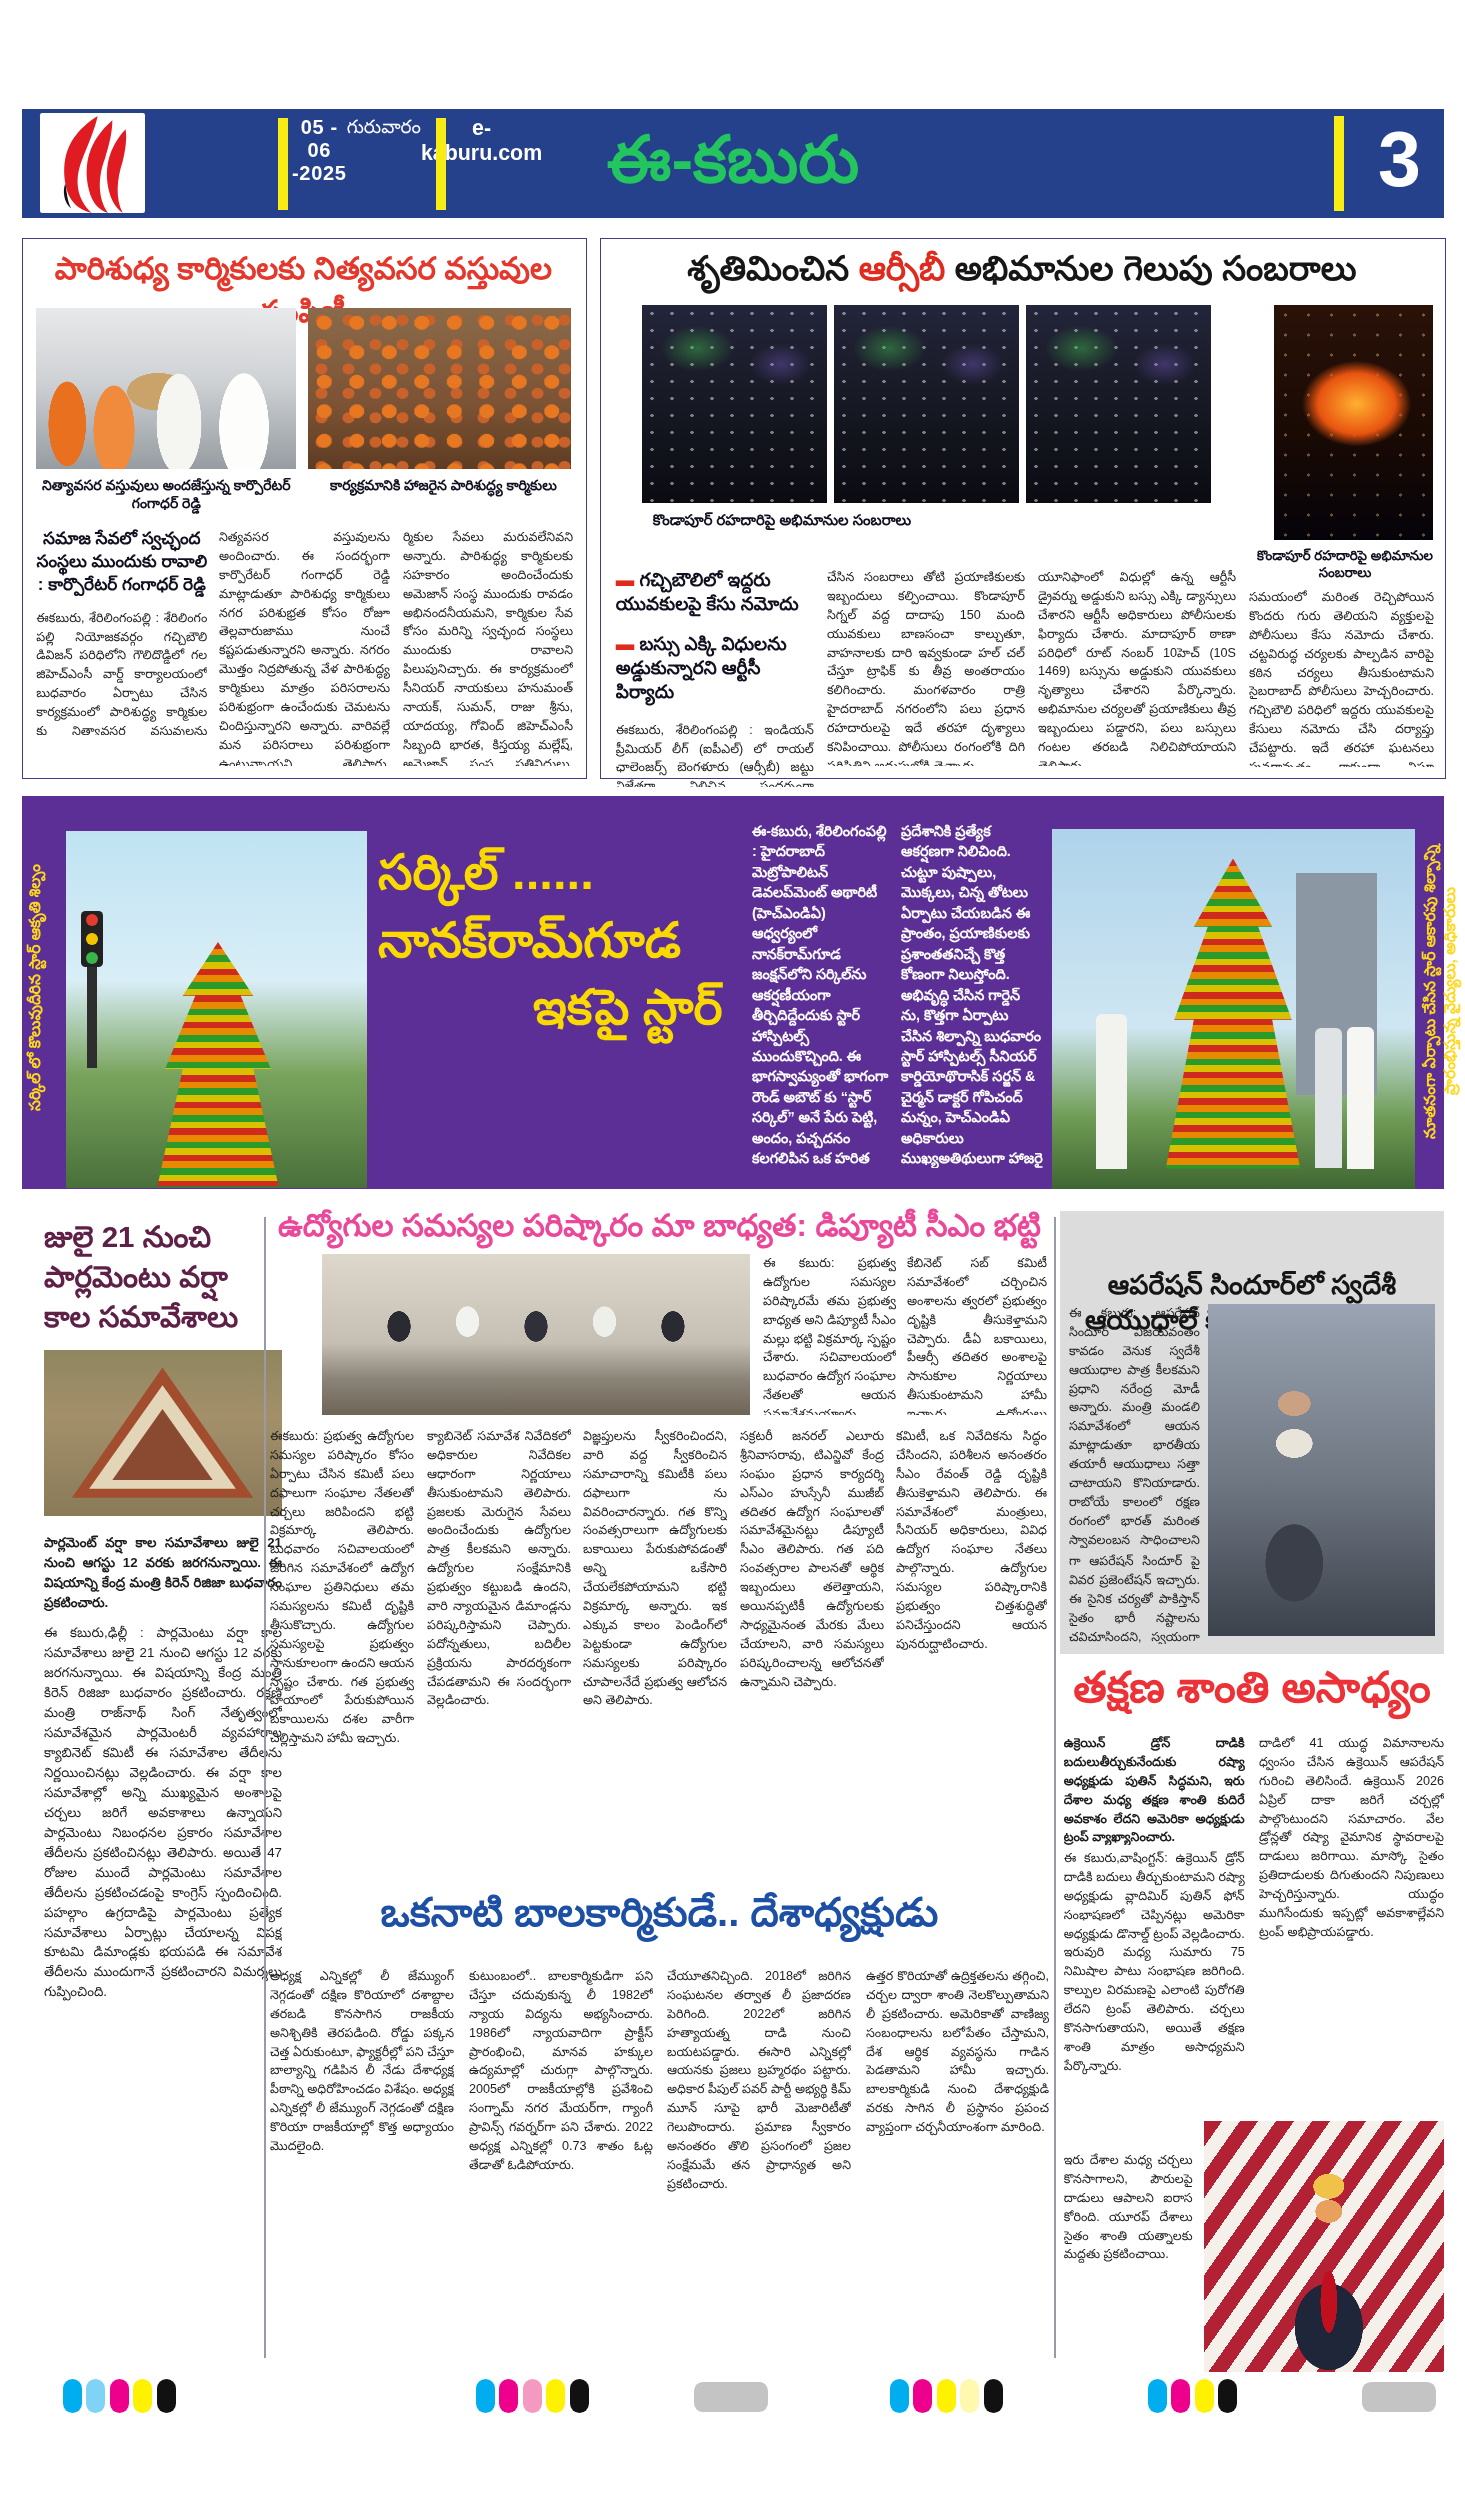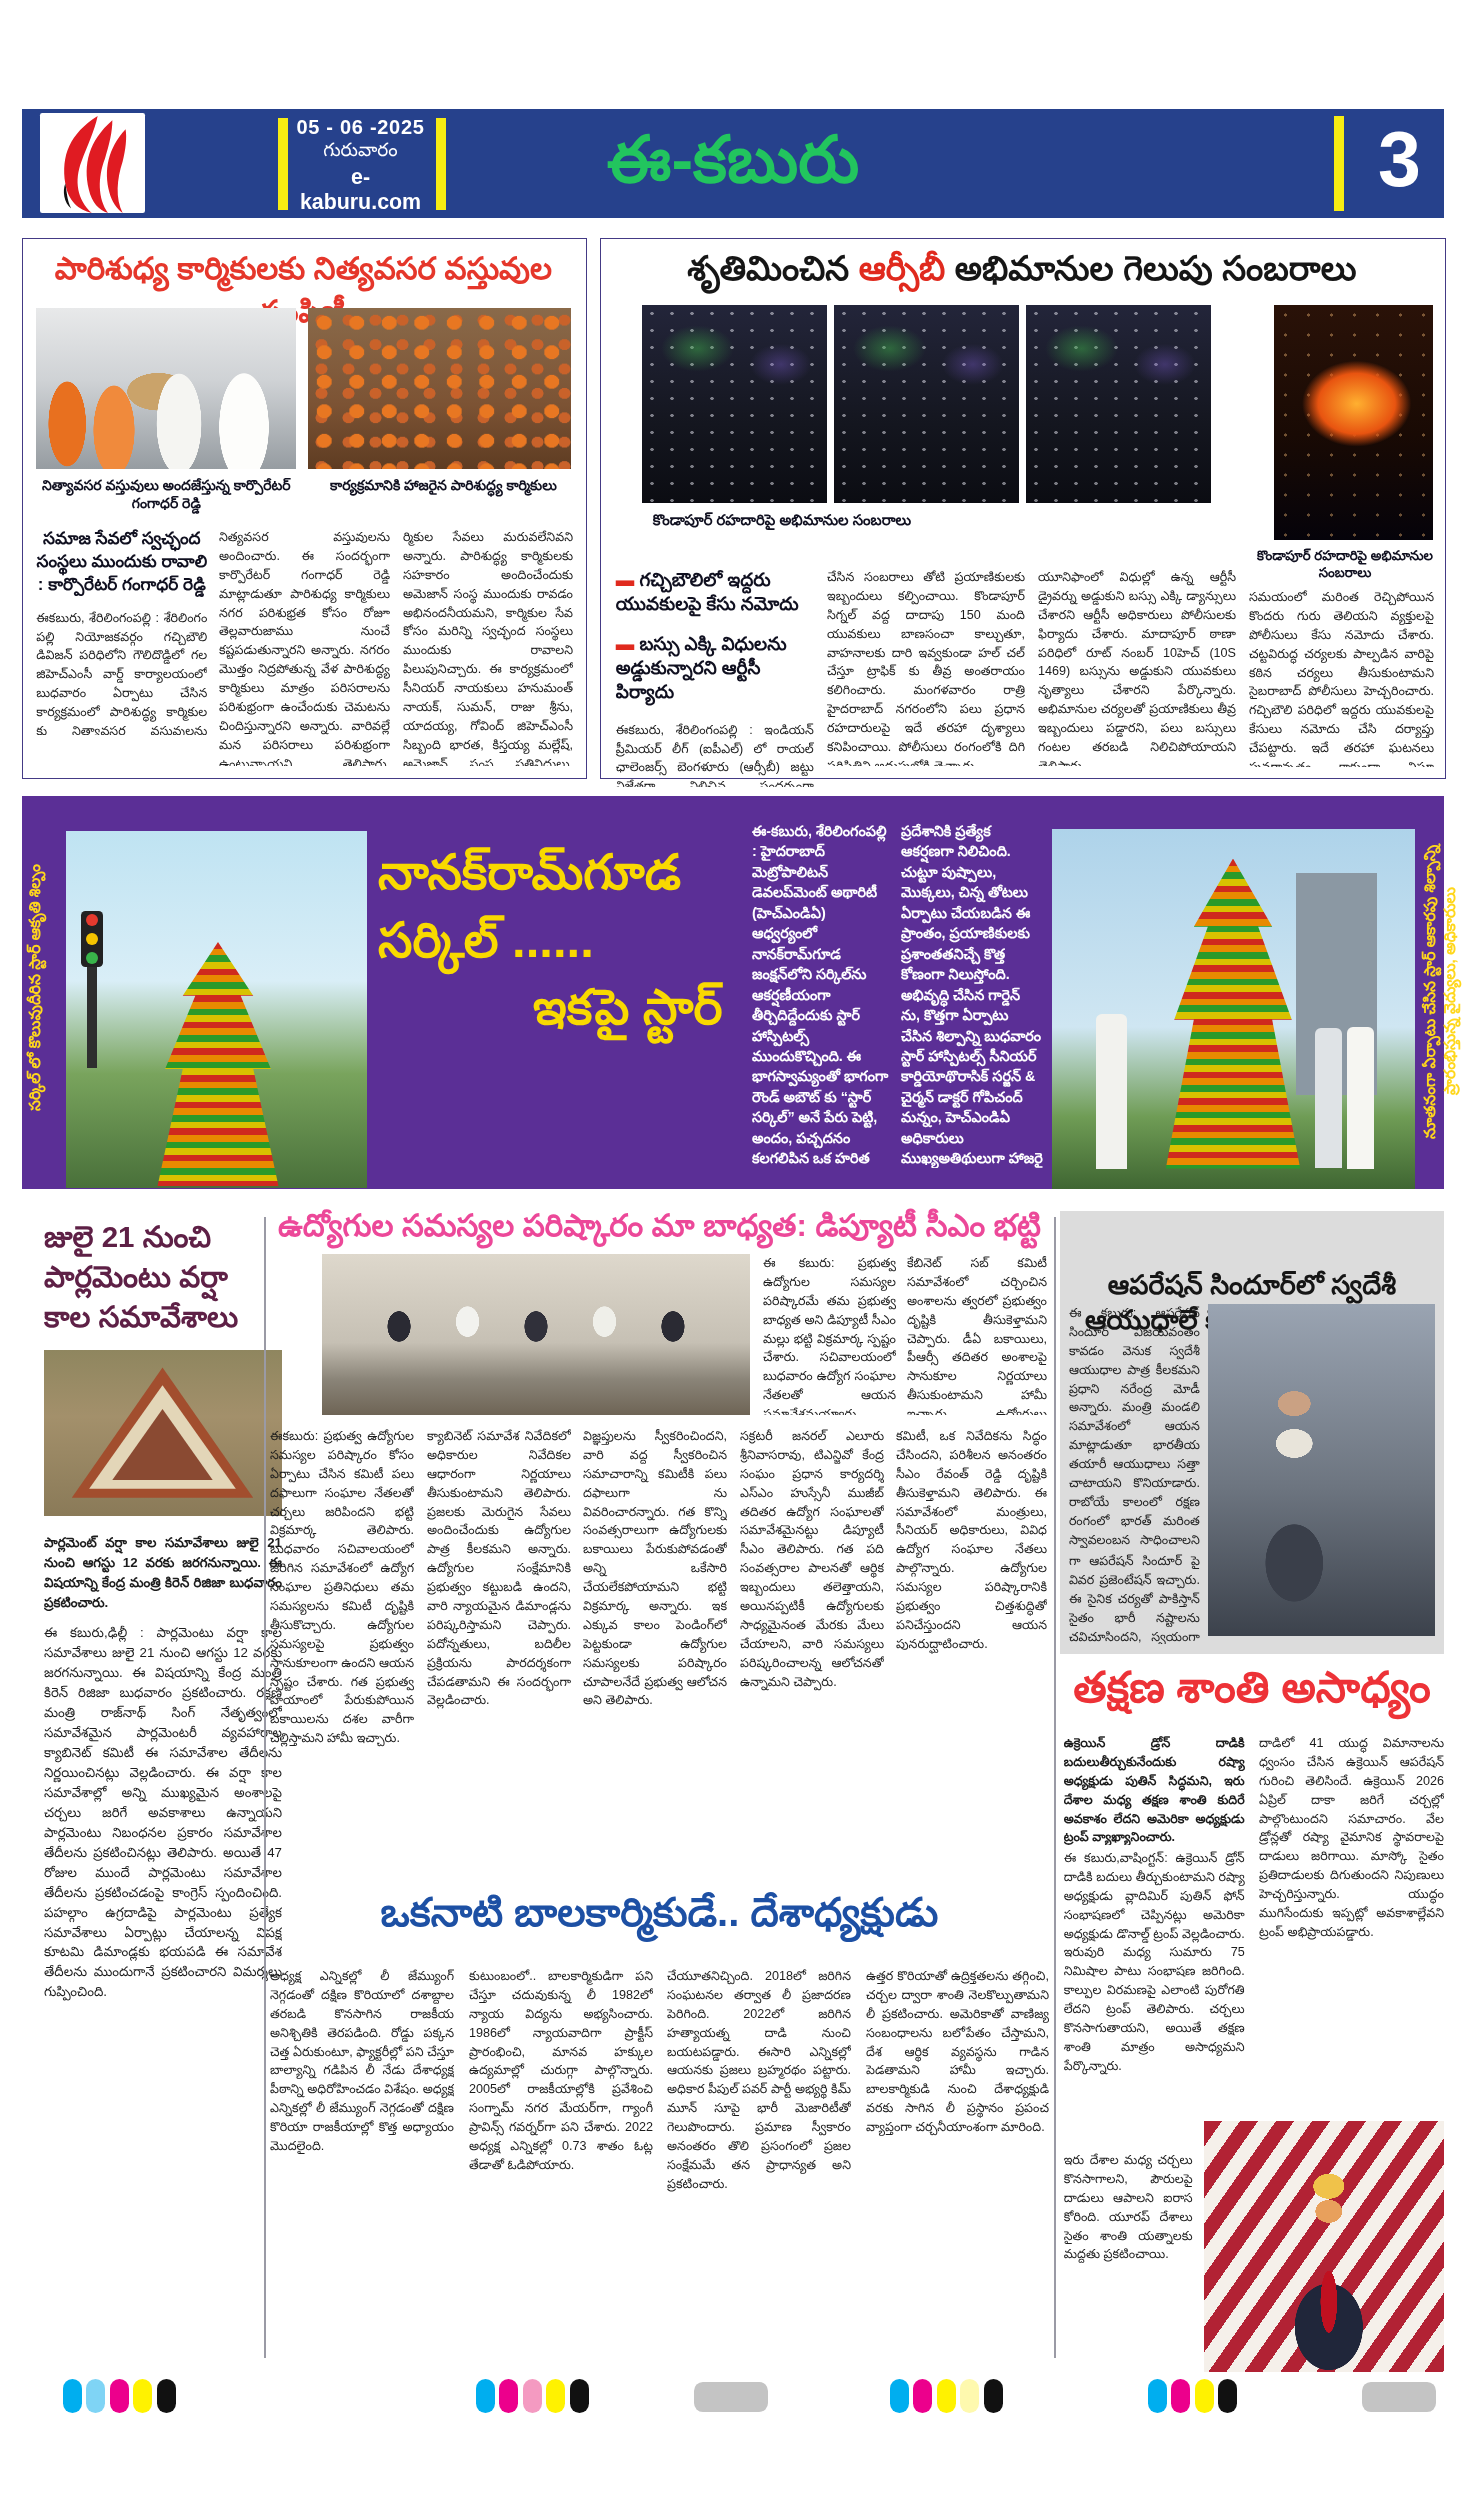--- a/index.html
+++ b/index.html
@@ -4,21 +4,21 @@
 <style>
   html,body{margin:0;padding:0;background:#fff;}
   body{width:1466px;height:2512px;position:relative;overflow:hidden;
        font-family:"Liberation Sans","DejaVu Sans",sans-serif;color:#222;}
   .abs{position:absolute;}
   
   .hdr{left:22px;top:109px;width:1422px;height:109px;background:#26418c;}
   .logo-box{left:17.7px;top:4.4px;width:105px;height:100px;background:#fff;border-radius:2.2px;overflow:hidden;}
   .ybar{width:9.6px;background:#f7ec13;top:8.9px;height:92px;}
   .hdr-datecol{left:270px;top:7.4px;width:137px;height:95px;color:#fff;text-align:center;
-    display:flex;flex-direction:column;justify-content:space-between;}
+    display:flex;justify-content:space-between;}
   .hdr-date{font-size:20px;font-weight:bold;letter-spacing:0.7px;}
   .hdr-day{font-size:18.5px;}
   .hdr-site{font-size:21.4px;font-weight:bold;}
   .masthead{left:0;right:0;top:14.8px;text-align:center;color:#22c55e;font-size:65px;font-weight:bold;line-height:1.1;}
   .pageno{left:1326px;top:5.9px;width:103px;text-align:center;color:#fff;font-size:77px;font-weight:bold;}
   
   .artbox{border:1.5px solid #443a85;background:#fff;}
   .hl-red{color:#e5372b;font-weight:bold;text-align:center;}
   .caption{font-weight:bold;color:#101020;font-size:14px;text-align:center;line-height:1.25;}
   .bodytxt{font-size:12.6px;line-height:1.5;text-align:justify;color:#1c1c1c;overflow:hidden;}
@@ -159,22 +159,22 @@
     <div class="abs" style="left:20.7px;top:89px;width:10.3px;height:148px;background:#2e2e2e;"></div>
     <div class="abs" style="left:14.8px;top:80px;width:22px;height:56px;background:#222;border-radius:4.4px;
       display:flex;flex-direction:column;align-items:center;justify-content:space-around;">
       <span style="width:11.8px;height:11.8px;border-radius:50%;background:#e53a2e;"></span>
       <span style="width:11.8px;height:11.8px;border-radius:50%;background:#f5c400;"></span>
       <span style="width:11.8px;height:11.8px;border-radius:50%;background:#39b54a;"></span>
     </div>
     <div class="abs sculpt" style="left:89px;top:111px;width:126px;height:244px;"></div>
   </div>
   <div class="abs band-yellow" style="left:356px;top:43px;width:363px;">
+    <div>సర్కిల్ ......</div>
     <div>నానక్‌రామ్‌గూడ</div>
-    <div>సర్కిల్ ......</div>
     <div style="padding-left:155px;">ఇకపై స్టార్</div>
   </div>
   <div class="abs band-white" style="left:730px;top:25px;width:139px;height:347px;overflow:hidden;">ఈ-కబురు, శేరిలింగంపల్లి : హైదరాబాద్ మెట్రోపాలిటన్ డెవలప్‌మెంట్ అథారిటీ (హెచ్ఎండిఏ) ఆధ్వర్యంలో నానక్‌రామ్‌గూడ జంక్షన్‌లోని సర్కిల్‌ను ఆకర్షణీయంగా తీర్చిదిద్దేందుకు స్టార్ హాస్పిటల్స్ ముందుకొచ్చింది. ఈ భాగస్వామ్యంతో భాగంగా రౌండ్ అబౌట్ కు “స్టార్ సర్కిల్” అనే పేరు పెట్టి, అందం, పచ్చదనం కలగలిపిన ఒక హరిత ప్రదేశంగా తీర్చిదిద్దారు. మధ్యలో ప్రత్యేకంగా రూపొందించిన స్టార్ ఆకారపు శిల్పం ఈ</div>
   <div class="abs band-white" style="left:879px;top:25px;width:142px;height:347px;overflow:hidden;">ప్రదేశానికి ప్రత్యేక ఆకర్షణగా నిలిచింది. చుట్టూ పుష్పాలు, మొక్కలు, చిన్న తోటలు ఏర్పాటు చేయబడిన ఈ ప్రాంతం, ప్రయాణికులకు ప్రశాంతతనిచ్చే కొత్త కోణంగా నిలుస్తోంది. అభివృద్ధి చేసిన గార్డెన్ ను, కొత్తగా ఏర్పాటు చేసిన శిల్పాన్ని బుధవారం స్టార్ హాస్పిటల్స్ సీనియర్ కార్డియోథొరాసిక్ సర్జన్ &amp; చైర్మన్ డాక్టర్ గోపిచంద్ మన్నం, హెచ్ఎండిఏ అధికారులు ముఖ్యఅతిథులుగా హాజరై ప్రారంభించారు.</div>
   <div class="abs photo ph-circle-right" style="left:1030px;top:33px;width:363px;height:360px;">
     <div class="abs" style="left:244px;top:44px;width:81px;height:222px;background:#8b98a3;"></div>
     <div class="abs sculpt" style="left:111px;top:29.5px;width:140px;height:310px;"></div>
     <div class="abs" style="left:44px;top:185px;width:31px;height:155px;background:#f2f2ee;border-radius:5.9px 5.9px 0 0;"></div>
     <div class="abs" style="left:263px;top:199px;width:26.6px;height:140px;background:#dfe3e6;border-radius:5.9px 5.9px 0 0;"></div>
     <div class="abs" style="left:295px;top:198px;width:26.6px;height:142px;background:#f6f6f2;border-radius:5.9px 5.9px 0 0;"></div>

